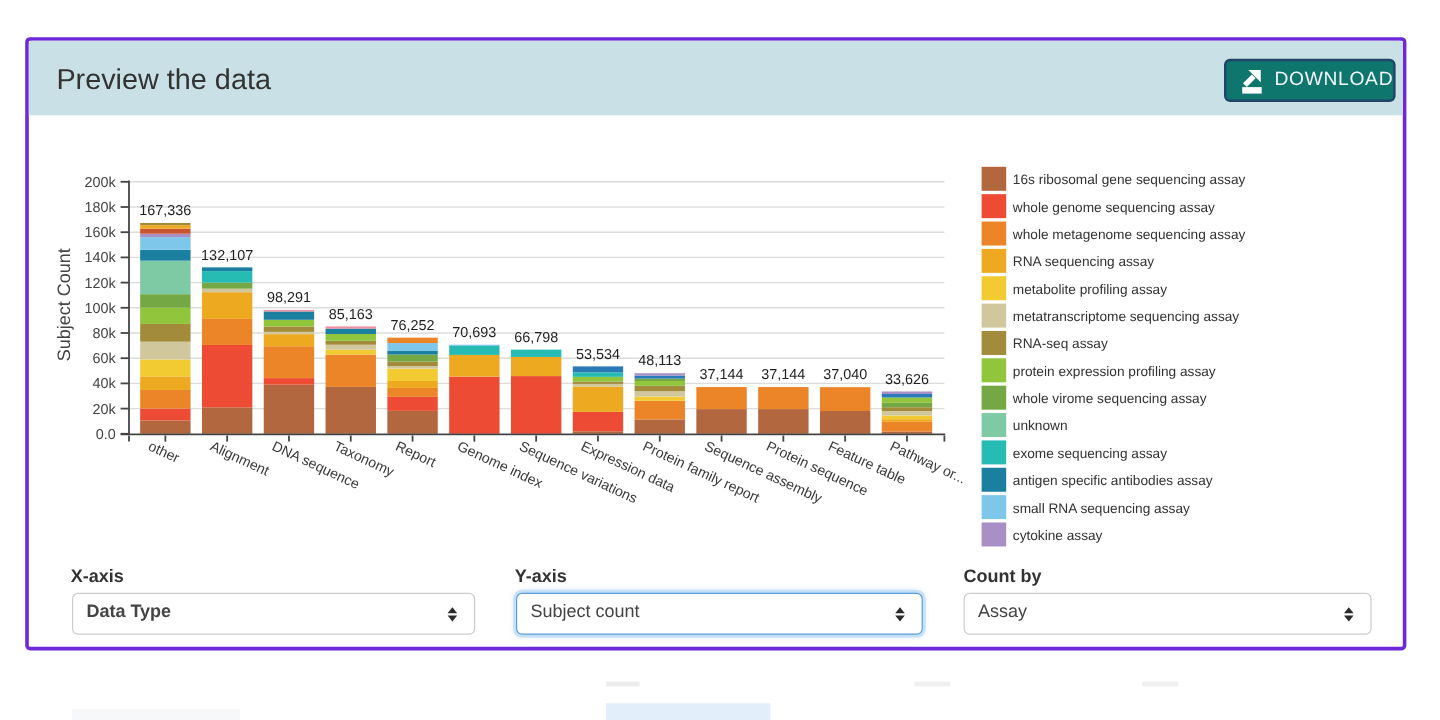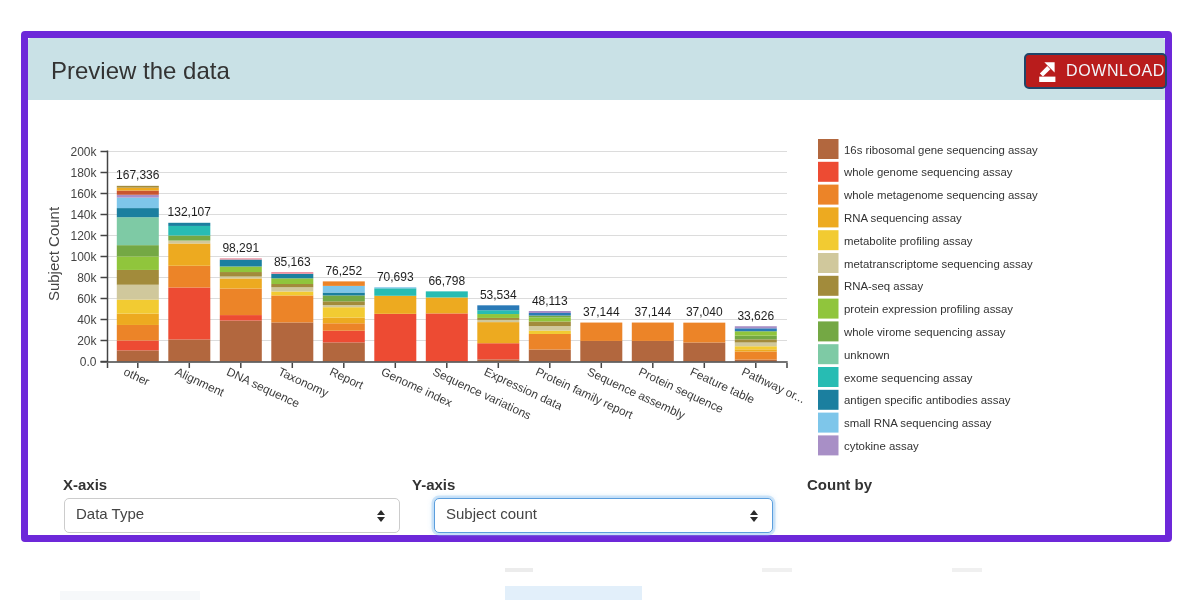--- a/index.html
+++ b/index.html
@@ -1,18 +1,18 @@
 <!DOCTYPE html>
 <html><head><meta charset="utf-8"><title>Preview</title><style>
 * { margin:0; padding:0; box-sizing:border-box; }
 html,body { width:1200px; height:600px; background:#fff; font-family:"Liberation Sans",sans-serif; overflow:hidden; }
-.panel { position:absolute; left:21px; top:31px; width:1151px; height:511px; border:7px solid #6d28d9; border-radius:4px; background:#fff; }
+.panel { position:absolute; left:21px; top:31px; width:1151px; height:511px; border:3px solid #6d28d9; border-radius:4px; background:#fff; }
 .phead { position:absolute; left:0; top:0; width:100%; height:62px; background:#c9e1e6; border-radius:3px 3px 0 0; }
 .ptitle { position:absolute; left:23px; top:19px; font-size:24px; color:#333; }
-.btn { position:absolute; left:996px; top:15px; width:143px; height:36px; background:#b91c1c; border:2px solid #204569; border-radius:5px; color:#f2f6fa; font-size:16px; letter-spacing:0.6px; text-align:left; font-family:"Liberation Sans",sans-serif; }
+.btn { position:absolute; left:996px; top:15px; width:143px; height:36px; background:#0f766e; border:2px solid #204569; border-radius:5px; color:#f2f6fa; font-size:16px; letter-spacing:0.6px; text-align:left; font-family:"Liberation Sans",sans-serif; }
 .btn span { position:absolute; left:40px; top:7px; }
 .chart { position:absolute; left:0; top:0; width:1200px; height:600px; }
 .fld-label { position:absolute; font-size:15px; font-weight:bold; color:#333;text-align:right; }
 .sel { position:absolute; height:35px; background:#fff; border:1px solid #ccc; border-radius:5px; font-size:15px; color:#444; line-height:30px; padding-left:11px; }
 .sel.focus { border:1.5px solid #5b9edd; box-shadow:0 0 0 2.5px rgba(160,205,245,0.45), 0 0 6px rgba(102,175,233,0.45); }
 .car { position:absolute; right:14px; top:50%; margin-top:-6px; width:8px; height:12px; }
 .car:before { content:""; position:absolute; left:0; top:0; border-left:4px solid transparent; border-right:4px solid transparent; border-bottom:5px solid #2b2b2b; }
 .car:after { content:""; position:absolute; left:0; bottom:0; border-left:4px solid transparent; border-right:4px solid transparent; border-top:5px solid #2b2b2b; }
 .ghost { position:absolute; }
 </style></head><body>
@@ -22,24 +22,25 @@
   <button class="btn">
    <svg width="22" height="22" viewBox="0 0 22 22" style="position:absolute;left:12px;top:6px;">
     <rect x="1.2" y="15.6" width="16.2" height="5.4" fill="#fff"></rect>
     <path d="M3.4 14 L10.8 6.6" stroke="#fff" stroke-width="4.4" fill="none"></path>
     <path d="M6.3 1.3 L16.6 1.3 L16.6 11.6 Z" fill="#fff"></path>
    </svg>
    <span>DOWNLOAD</span>
   </button>
  </div>
  <div class="fld-label" style="left:35px; top:438px;">X-axis</div>
- <div class="sel" style="left:36px; top:460px; width:336px;">Data Type<div class="car"></div></div>
- <div class="fld-label" style="left:384px; top:438px;">Y-axis</div>
+ <div class="sel" style="left:36px; top:460px; width:336px;font-weight:bold;">Data Type<div class="car"></div></div>
+ <div class="fld-label" style="left:405px; top:438px;">Y-axis</div>
  <div class="sel focus" style="left:406px; top:460px; width:339px;">Subject count<div class="car"></div></div>
  <div class="fld-label" style="left:779px; top:438px;">Count by</div>
+ <div class="sel" style="left:779px; top:460px; width:340px;">Assay<div class="car"></div></div>
 </div>
 <svg class="chart" viewBox="0 0 1200 600">
 <line x1="107.5" y1="340.5" x2="787" y2="340.5" stroke="#dcdcdc" stroke-width="1.2"></line>
 <line x1="107.5" y1="319.5" x2="787" y2="319.5" stroke="#dcdcdc" stroke-width="1.2"></line>
 <line x1="107.5" y1="298.5" x2="787" y2="298.5" stroke="#dcdcdc" stroke-width="1.2"></line>
 <line x1="107.5" y1="277.5" x2="787" y2="277.5" stroke="#dcdcdc" stroke-width="1.2"></line>
 <line x1="107.5" y1="256.5" x2="787" y2="256.5" stroke="#dcdcdc" stroke-width="1.2"></line>
 <line x1="107.5" y1="235.5" x2="787" y2="235.5" stroke="#dcdcdc" stroke-width="1.2"></line>
 <line x1="107.5" y1="214.5" x2="787" y2="214.5" stroke="#dcdcdc" stroke-width="1.2"></line>
 <line x1="107.5" y1="193.5" x2="787" y2="193.5" stroke="#dcdcdc" stroke-width="1.2"></line>

